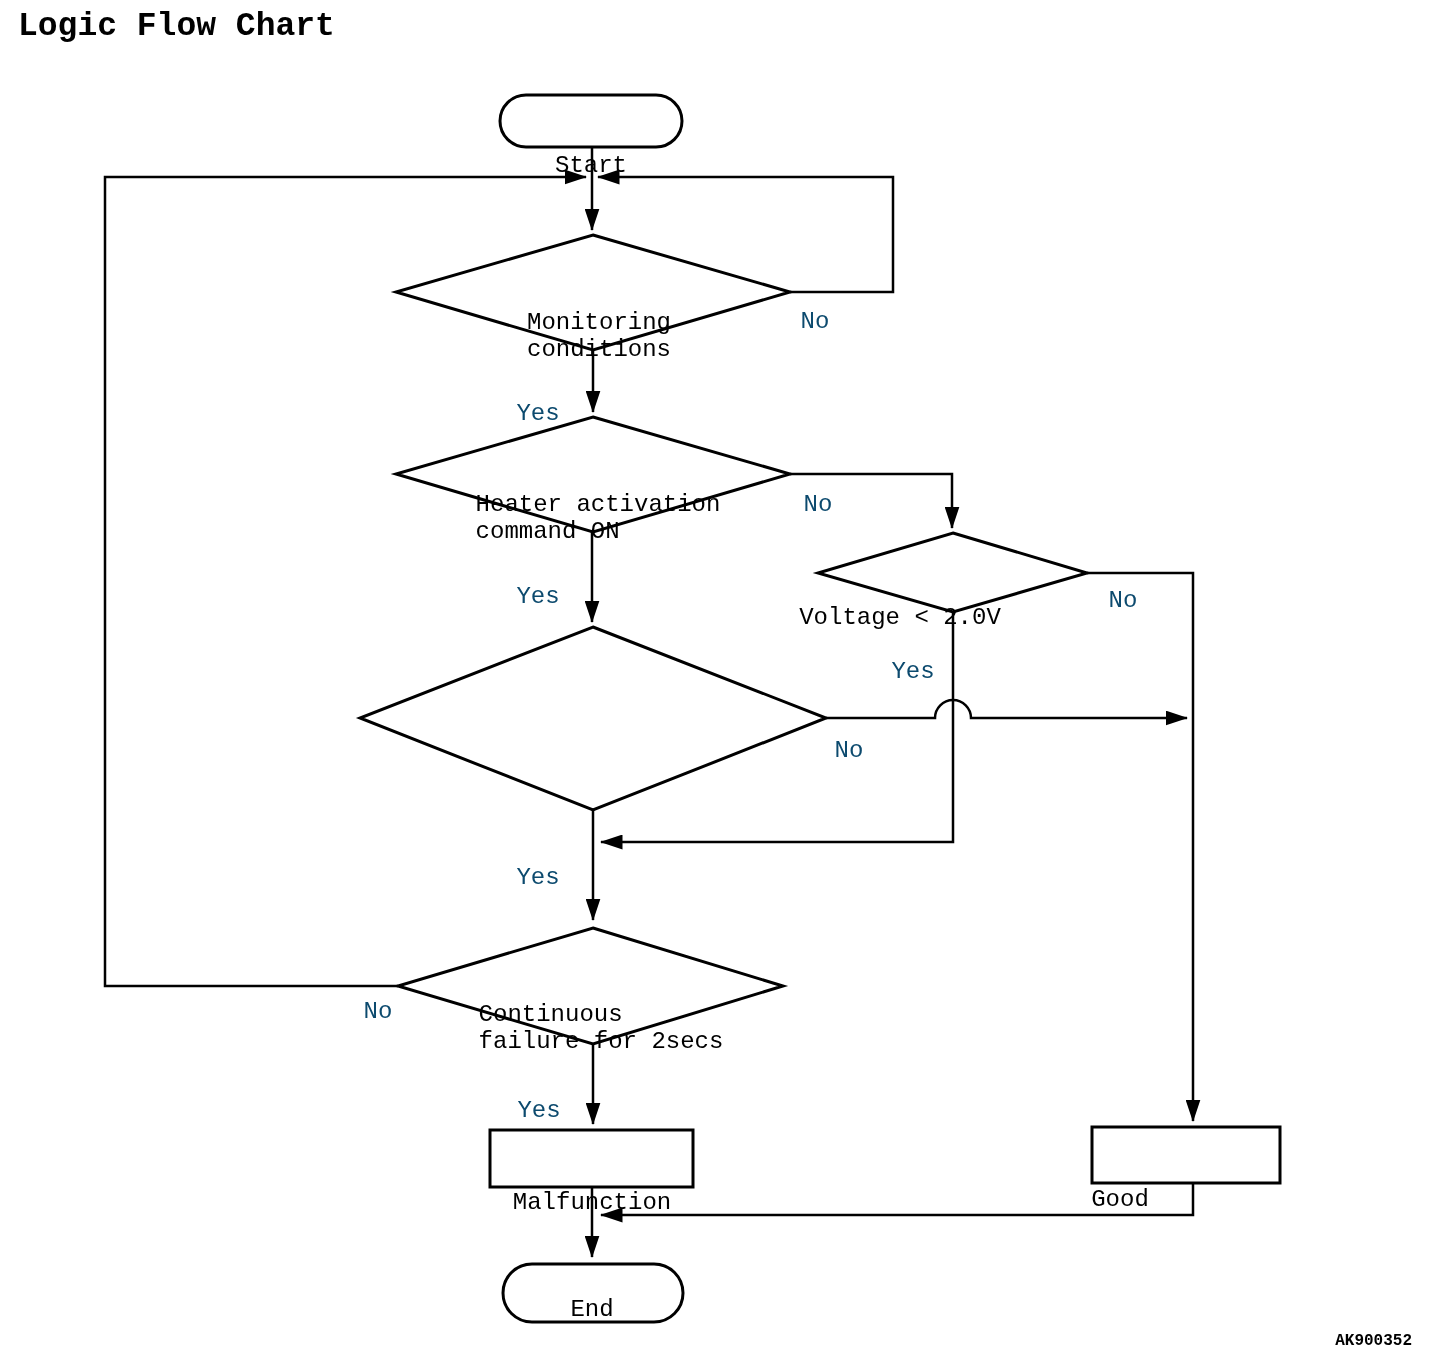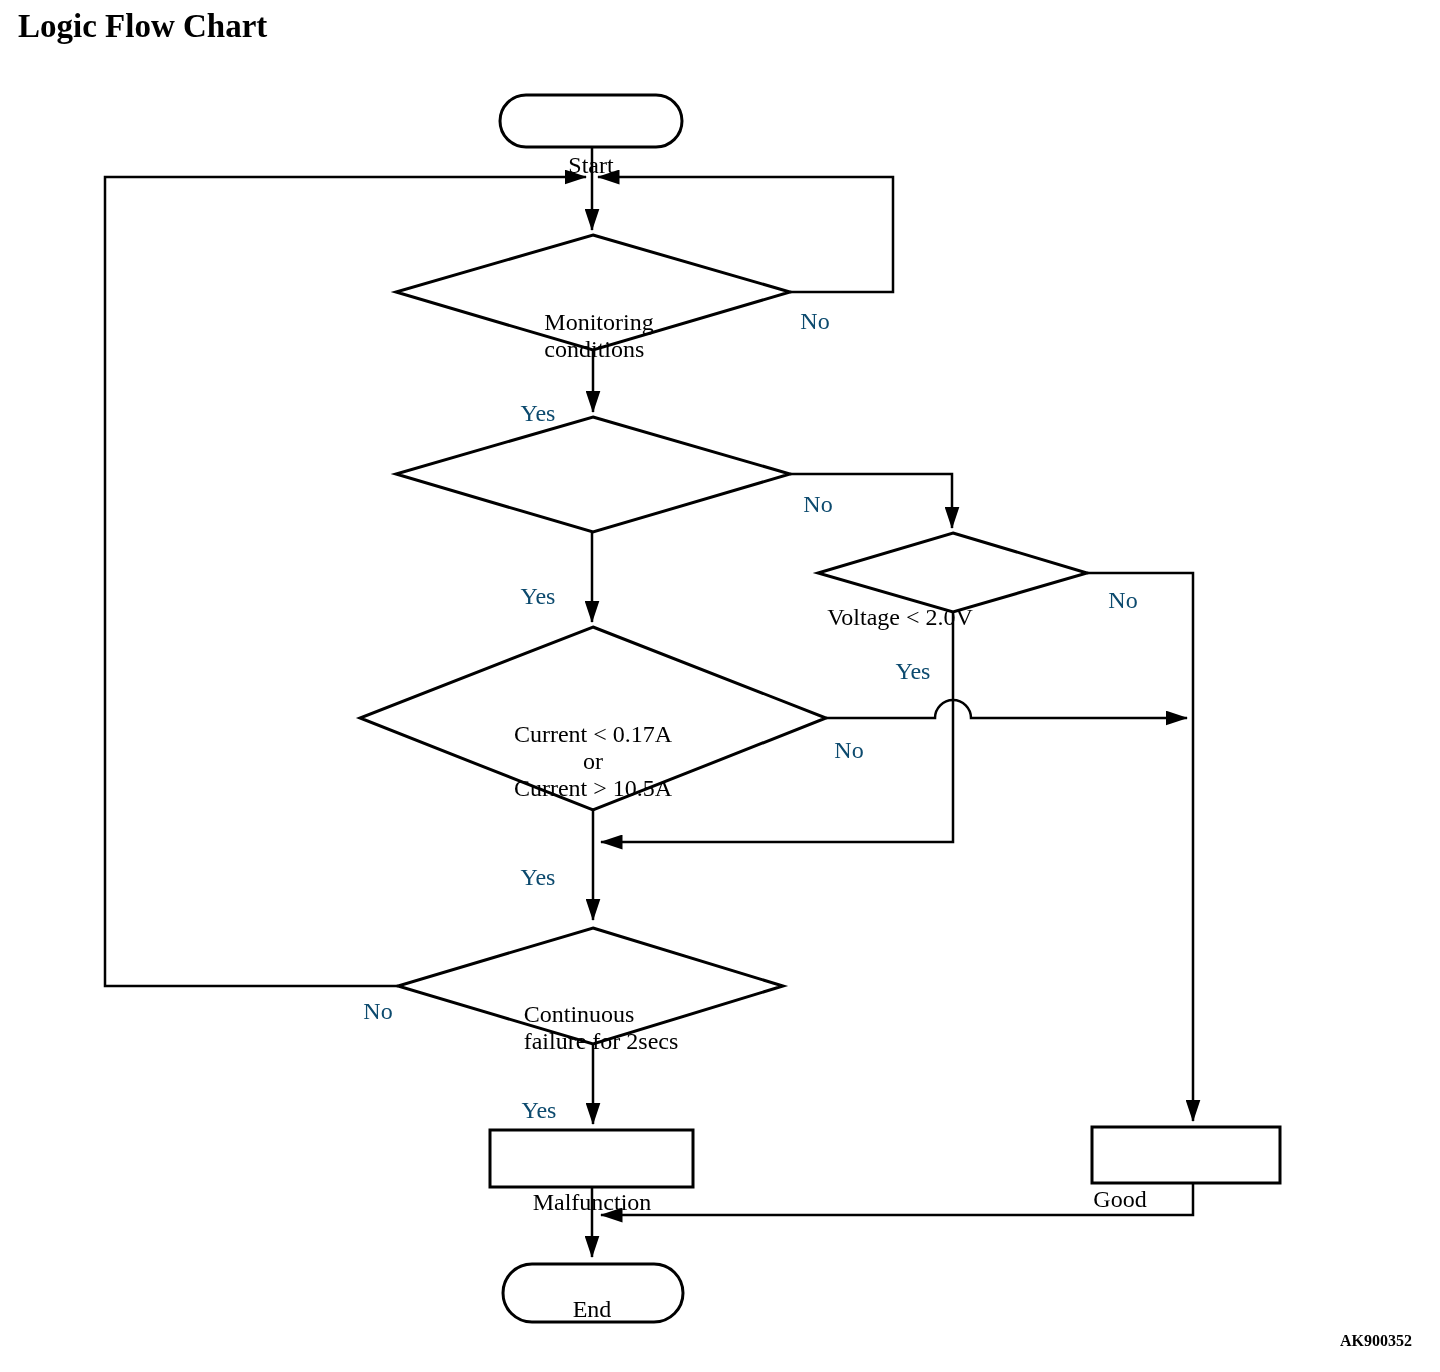--- a/index.html
+++ b/index.html
@@ -1,19 +1,19 @@
 <!DOCTYPE html>
 <html><head>
 <meta charset="utf-8">
 <style>
   html,body { margin:0; padding:0; background:#ffffff; }
   .page {
     position:relative; width:1440px; height:1372px;
     background:#ffffff; overflow:hidden;
-    font-family:Liberation Serif, serif; color:#000;
+    font-family:Liberation Mono, monospace; color:#000;
   }
   .title {
     position:absolute; left:18px; top:8px;
     font-size:33px; font-weight:bold; color:#000;
   }
   svg.flow { position:absolute; left:0; top:0; display:block; }
   .lbl {
     position:absolute; transform:translate(-50%,-50%);
     font-size:24px; line-height:27px; color:#000;
     white-space:pre-line; text-align:left;margin-top:43px;
@@ -67,24 +67,23 @@
       <polygon points="593,928 783,986 593,1044 398,986"></polygon>
       <rect x="490" y="1130" width="203" height="57"></rect>
       <rect x="1092" y="1127" width="188" height="56"></rect>
       <rect x="503" y="1264" width="180" height="58" rx="29" ry="29"></rect>
     </g>
   </svg>
 
   <div class="lbl center" style="left:591px; top:122px;">Start</div>
   <div class="lbl" style="left:599px; top:293px;">Monitoring
 conditions</div>
+  <div class="lbl" style="left:598px; top:475px;">Heater activation
+command ON</div>
   <div class="lbl center" style="left:900px; top:574px;">Voltage &lt; 2.0V</div>
-  <div class="lbl center" style="left:593px; top:718px;">Current &lt; 0.17A
-or
-Current &gt; 10.5A</div>
   <div class="lbl" style="left:601px; top:985px;">Continuous
 failure for 2secs</div>
   <div class="lbl center" style="left:592px; top:1159px;">Malfunction</div>
   <div class="lbl center" style="left:1120px; top:1156px;">Good</div>
   <div class="lbl center" style="left:592px; top:1266px;">End</div>
 
   <div class="edge-lbl" style="left:538px; top:369px;">Yes</div>
   <div class="edge-lbl" style="left:815px; top:277px;">No</div>
   <div class="edge-lbl" style="left:538px; top:552px;">Yes</div>
   <div class="edge-lbl" style="left:818px; top:460px;">No</div>

